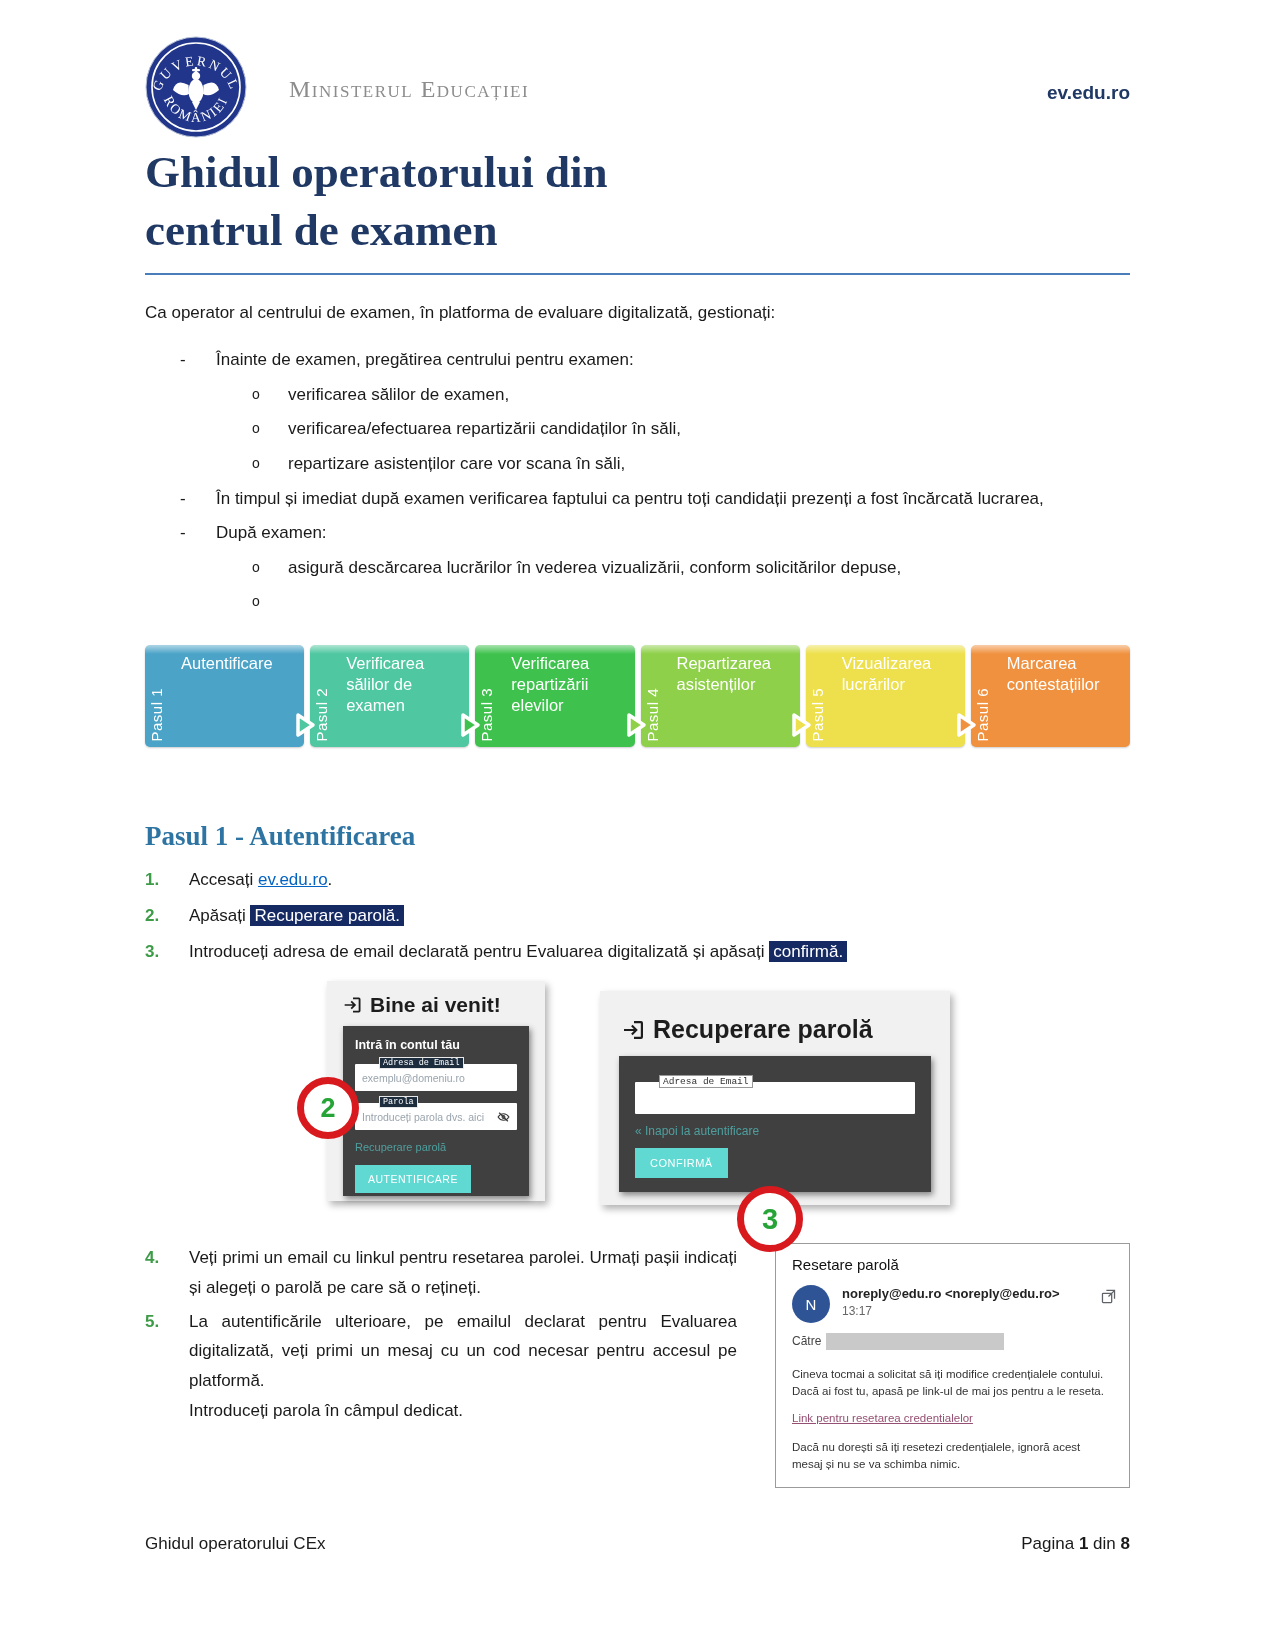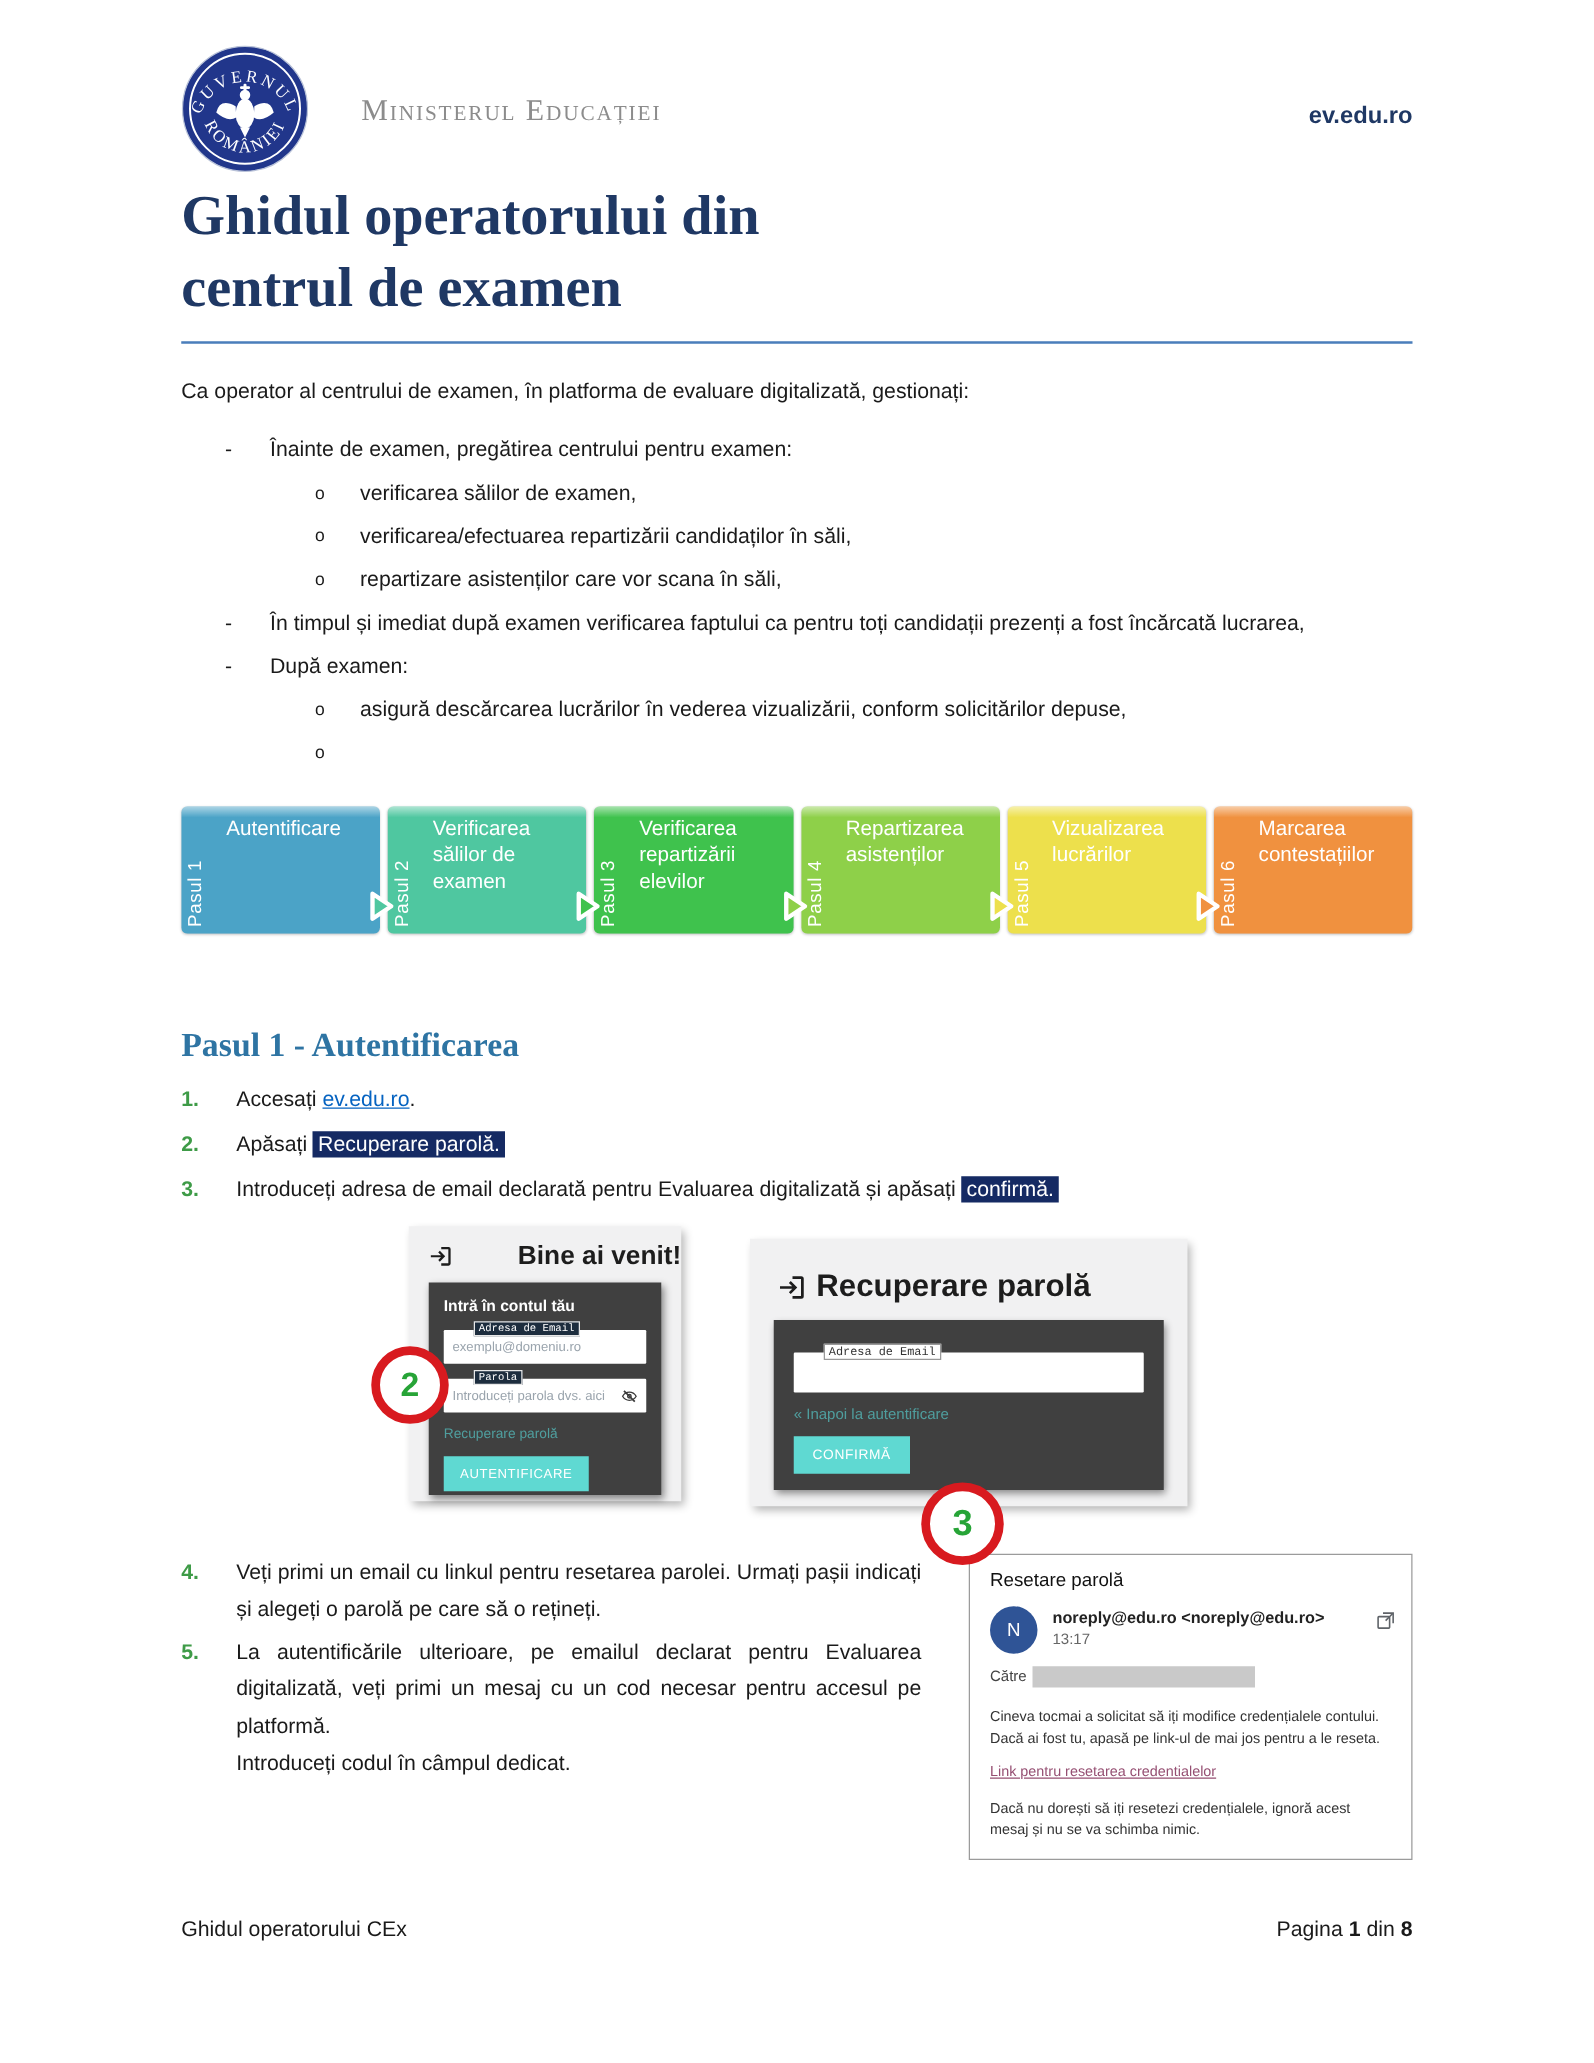--- a/index.html
+++ b/index.html
@@ -42,21 +42,21 @@
   .numrow{display:grid; grid-template-columns:44px 1fr; margin-bottom:9px; font-size:17px; line-height:1.6;}
   .numrow .no{color:#3E9B47; font-weight:bold;}
   .doclink{color:#0563C1; text-decoration:underline;}
   .hl{background:#152A63; color:#ffffff; padding:1px 4px;}
   
   .shots{position:relative; height:244px; margin-top:12px;}
   .panel{position:absolute; margin:0; background:#F1F1F2; box-shadow:3px 4px 7px rgba(0,0,0,.3);}
   .panel.welcome{left:182px; top:4px; width:218px; height:220px;}
   .panel.recovery{left:455px; top:14px; width:350px; height:214px;}
   .shot-title{display:flex; align-items:center; gap:7px; color:#1d1d1d; font-weight:bold;}
-  .welcome .shot-title{padding:12px 0 0 16px; font-size:21px;justify-content:space-between;}
+  .welcome .shot-title{padding:12px 0 0 16px; font-size:21px;}
   .recovery .shot-title{padding:24px 0 0 22px; font-size:25px;}
   .dcard{position:relative; background:#404040; box-shadow:2px 3px 6px rgba(0,0,0,.45);}
   .welcome .dcard{margin:9px auto 0; width:186px; height:170px; padding:12px 12px 0; box-sizing:border-box;}
   .recovery .dcard{margin:12px auto 0; width:312px; height:136px; padding:20px 16px 0; box-sizing:border-box;}
   .card-h{color:#fff; font-weight:bold; font-size:12.5px;}
   .field{position:relative; margin-top:12px;}
   .flabel{position:absolute; top:-7px; left:24px; z-index:1; font-size:8.5px; padding:0 3px;
     background:#1D2D3E; color:#fff; border:1px solid #e8e8e8;font-family:Liberation Mono, monospace;}
   .flabel.light{background:#fff; color:#333; border:1px solid #999; font-size:9.5px;}
   .field input{width:100%; box-sizing:border-box; border:none; border-radius:1px;
@@ -312,21 +312,21 @@
       <span class="no">4.</span>
       <span class="tx">
             <p>Veți primi un email cu linkul pentru resetarea parolei. Urmați pașii indicați și alegeți o parolă pe care să o rețineți.</p>
           </span>
     </div>
 
     <div class="numrow">
       <span class="no">5.</span>
       <span class="tx">
             <p>La autentificările ulterioare, pe emailul declarat pentru Evaluarea digitalizată, veți primi un mesaj cu un cod necesar pentru accesul pe platformă.</p>
-            <p class="nojust">Introduceți codul în câmpul dedicat.</p>
+            <p class="nojust">Introduceți parola în câmpul dedicat.</p>
           </span>
     </div>
   </div>
 
     <div class="email">
       <div class="em-subject">Resetare parolă</div>
       <div class="em-head">
         <div class="em-avatar">
             <span>N</span>
           </div>

